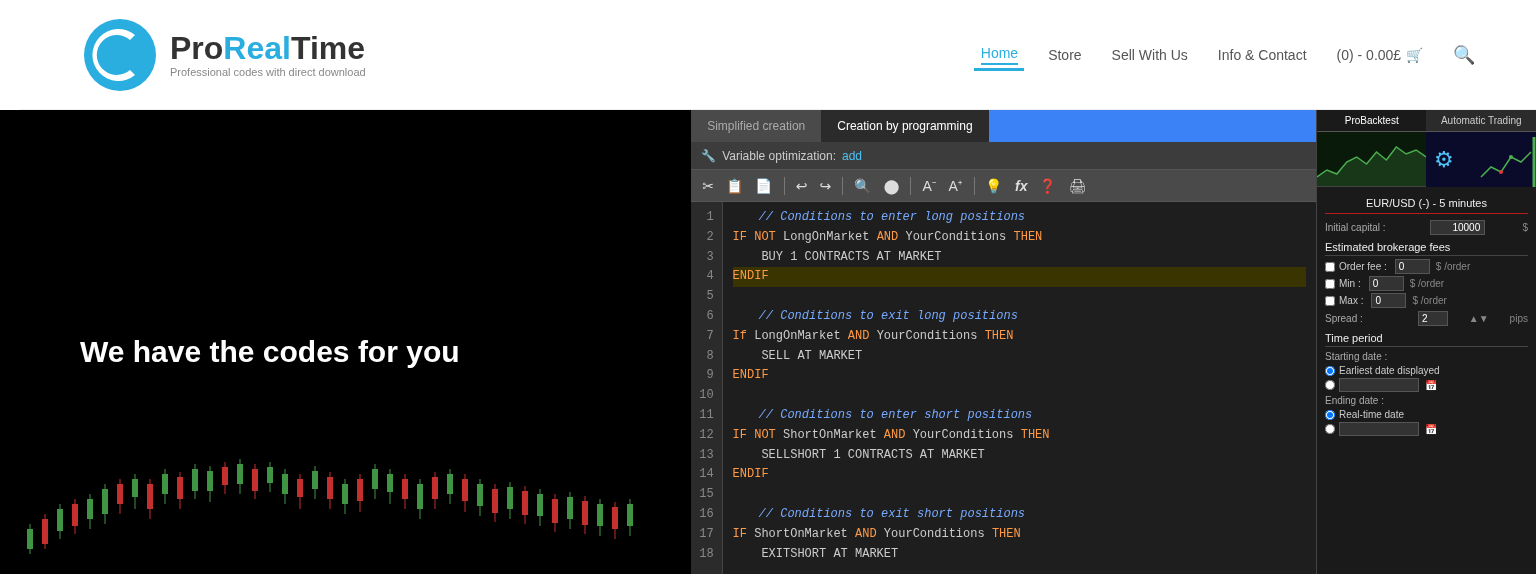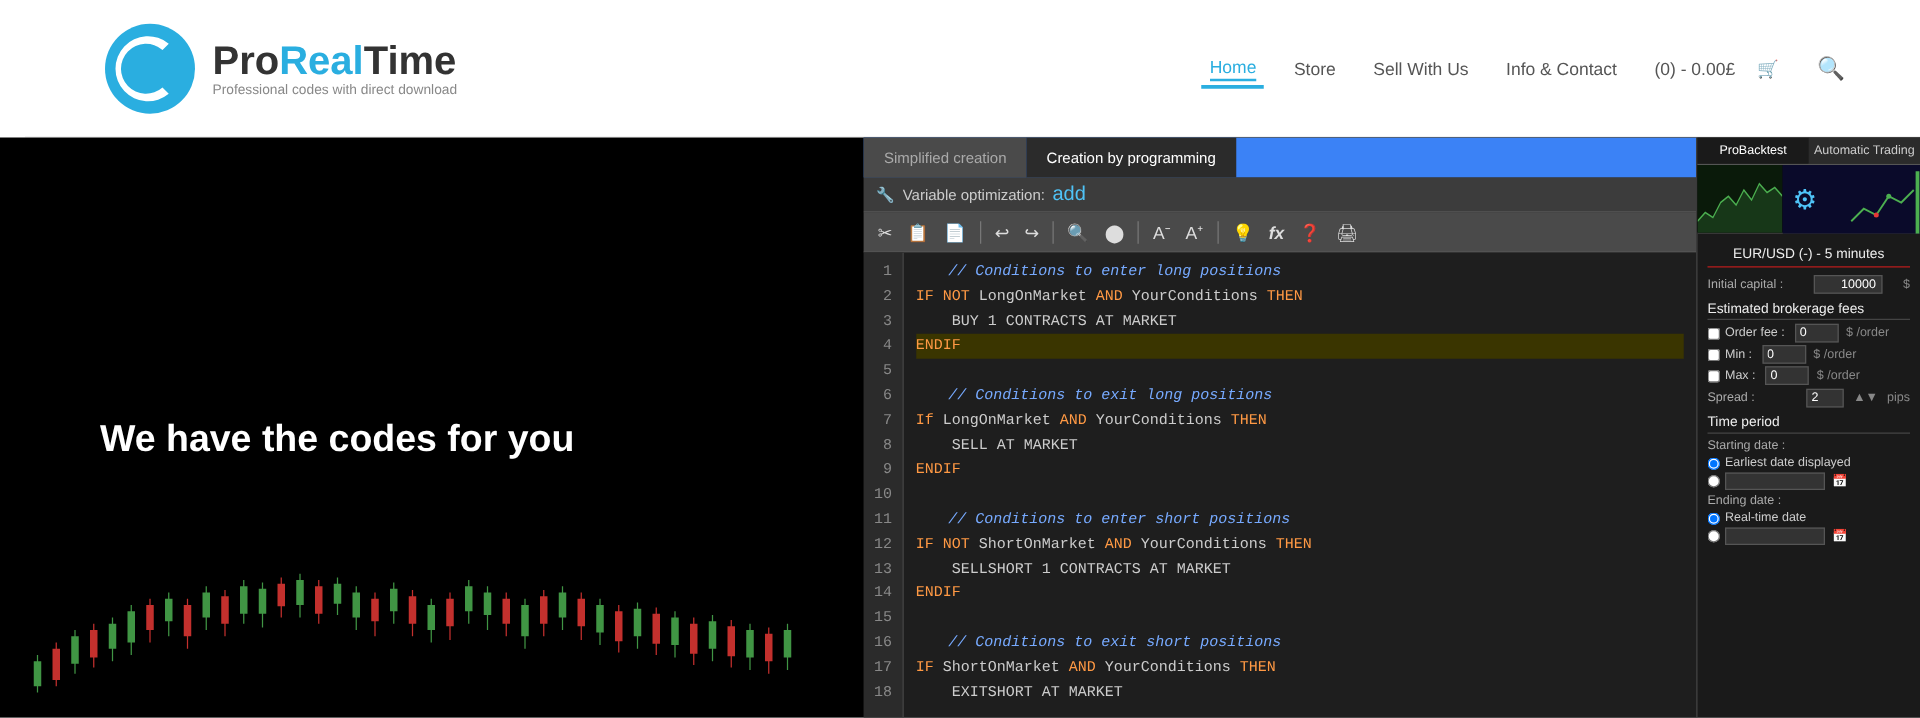--- a/index.html
+++ b/index.html
@@ -54,21 +54,21 @@
       font-size: 14px;
     }
     nav a.active {
       color: #2aaee0;
       border-bottom: 2px solid #2aaee0;
       padding-bottom: 2px;
     }
     .cart-area {
       display: flex;
       align-items: center;
-      gap: 18px;
+      gap: 5px;
       color: #555;
       font-size: 14px;
     }
     .search-icon-header {
       color: #555;
       font-size: 18px;
       cursor: pointer;
     }
 
     
@@ -152,21 +152,21 @@
       align-items: center;
       gap: 6px;
       font-size: 12px;
       color: #ccc;
       height: 28px;
       border-bottom: 1px solid #555;
     }
     .var-opt-bar a {
       color: #4fc3f7;
       text-decoration: none;
-      font-size: 16px;
+      font-size: 12px;
     }
 
     
     .editor-toolbar {
       background: #4a4a4a;
       padding: 4px 8px;
       display: flex;
       align-items: center;
       gap: 6px;
       height: 32px;
@@ -215,21 +215,21 @@
     .code-line {
       white-space: pre;
       font-size: 12px;
     }
     .cl-comment { color: #77aaff; font-style: italic; margin-left: 26px; }
     .cl-keyword { color: #ff9944; }
     .cl-normal { color: #cccccc; }
 
     
     .editor-sidebar {
-      width: 179px;
+      width: 220px;
       background: #1a1a1a;
       display: flex;
       flex-direction: column;
       border-left: 1px solid #444;
       font-size: 11px;
       color: #ccc;
     }
 
     
     .sidebar-tabs {

